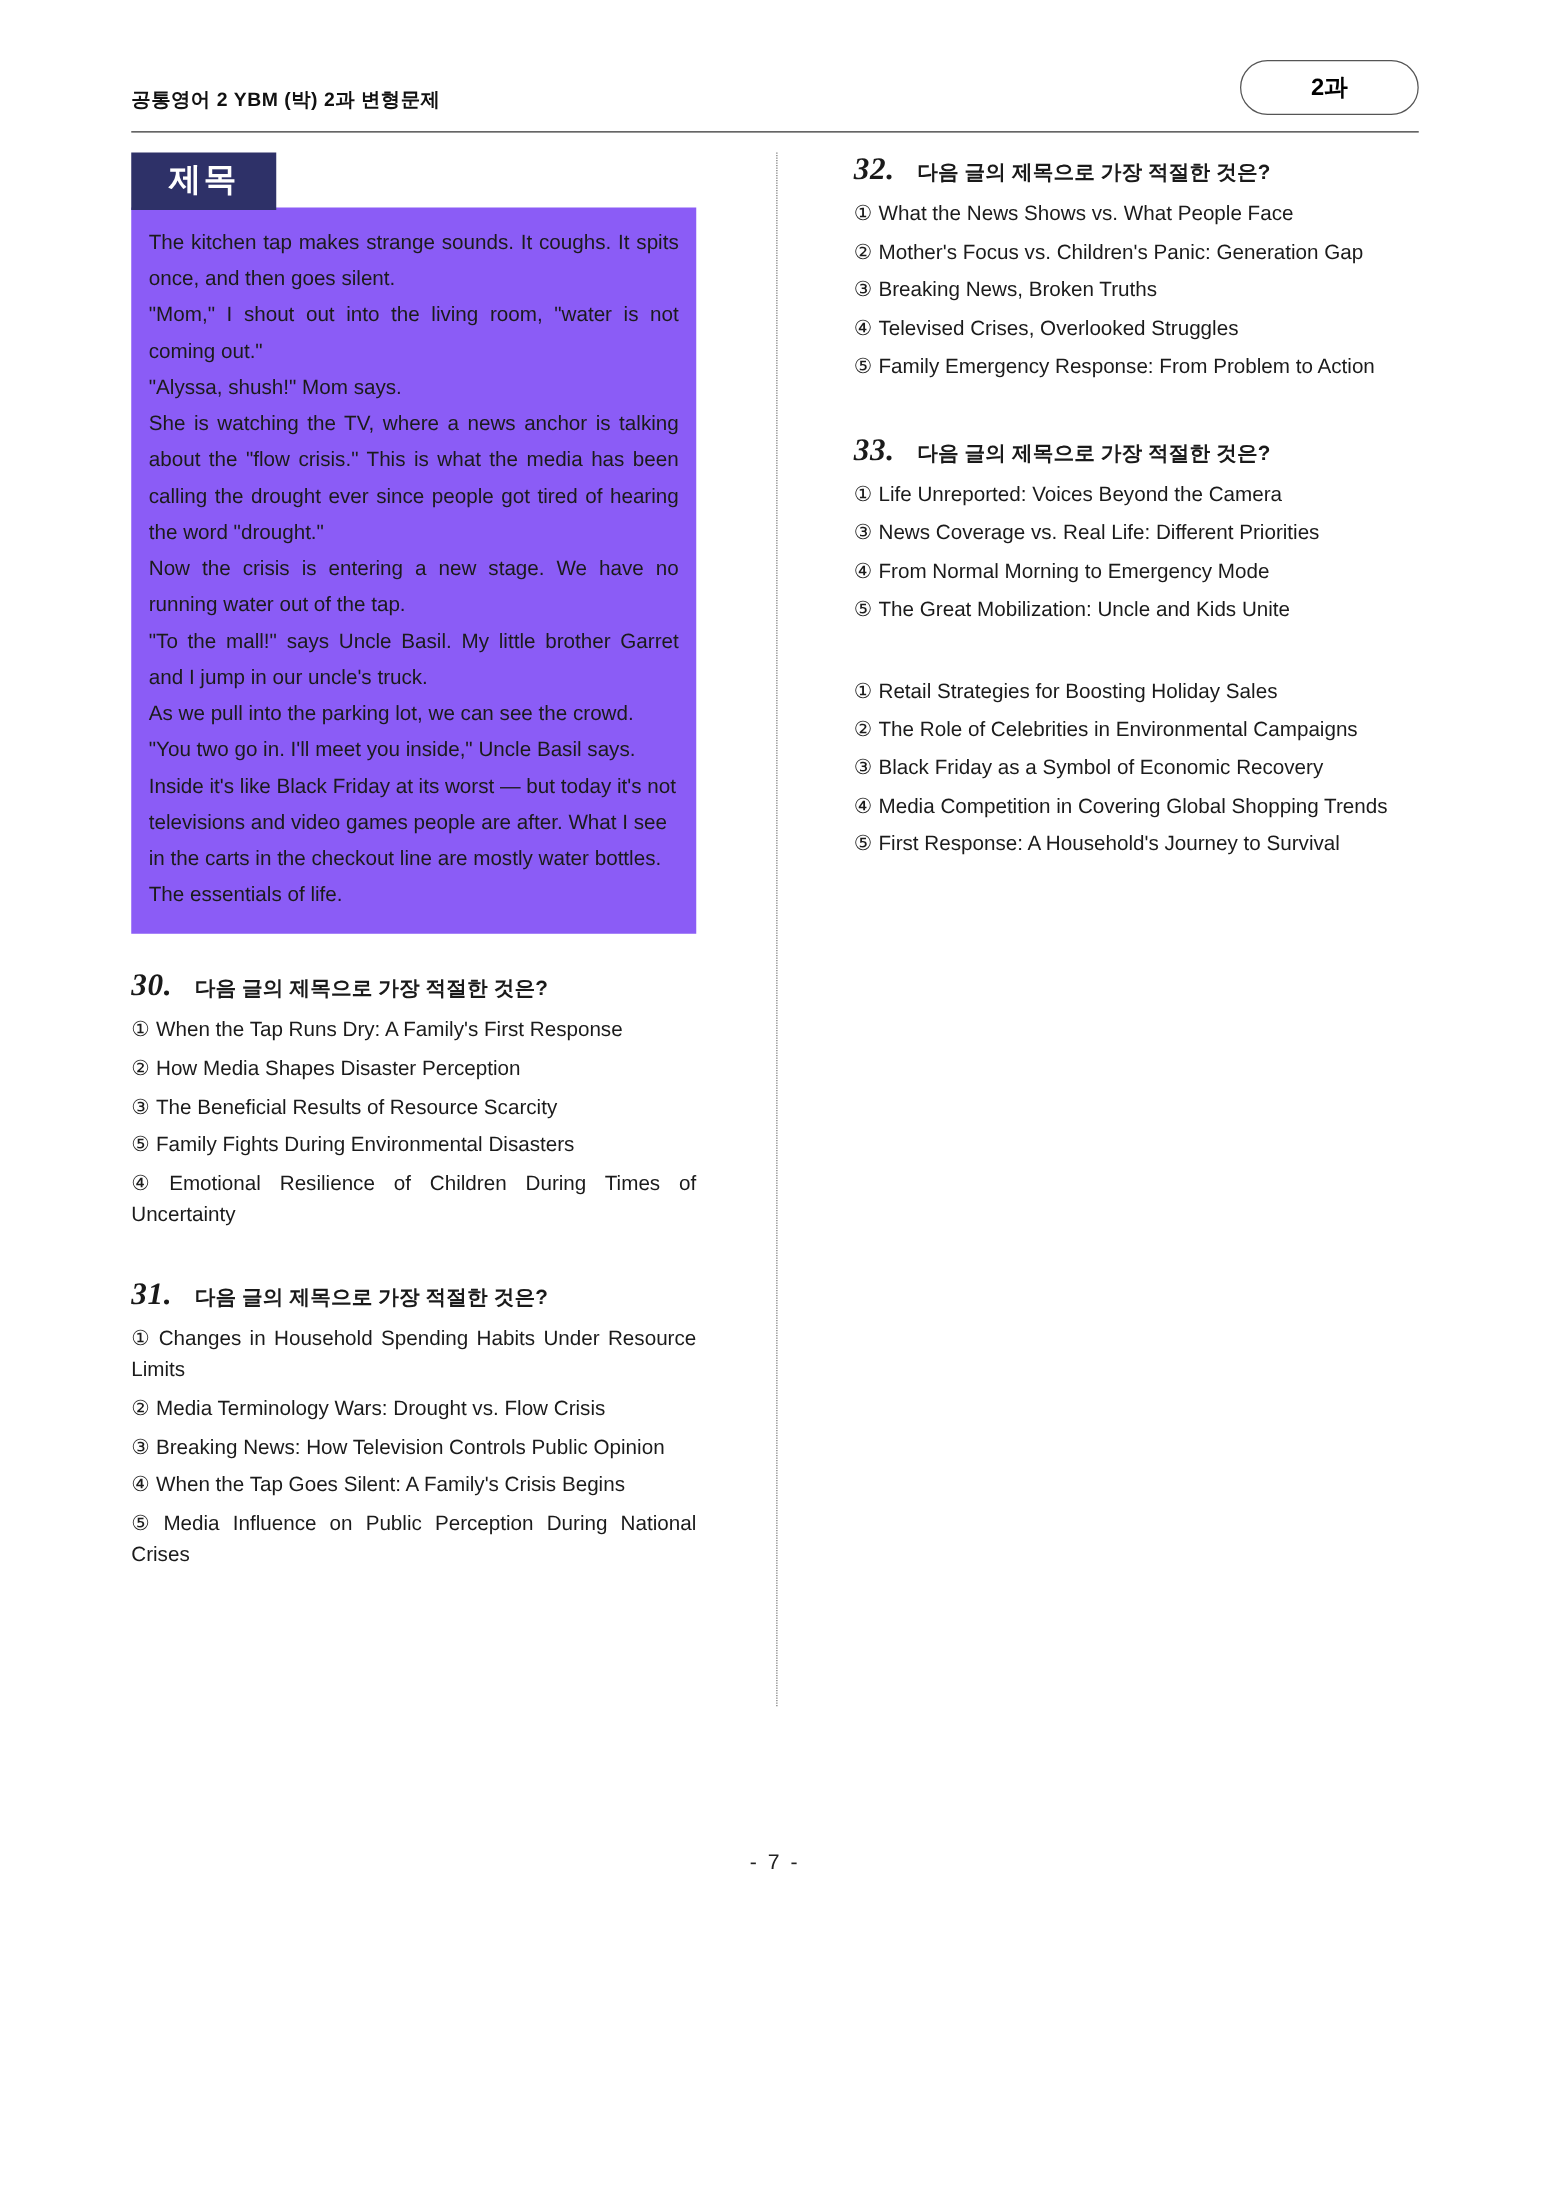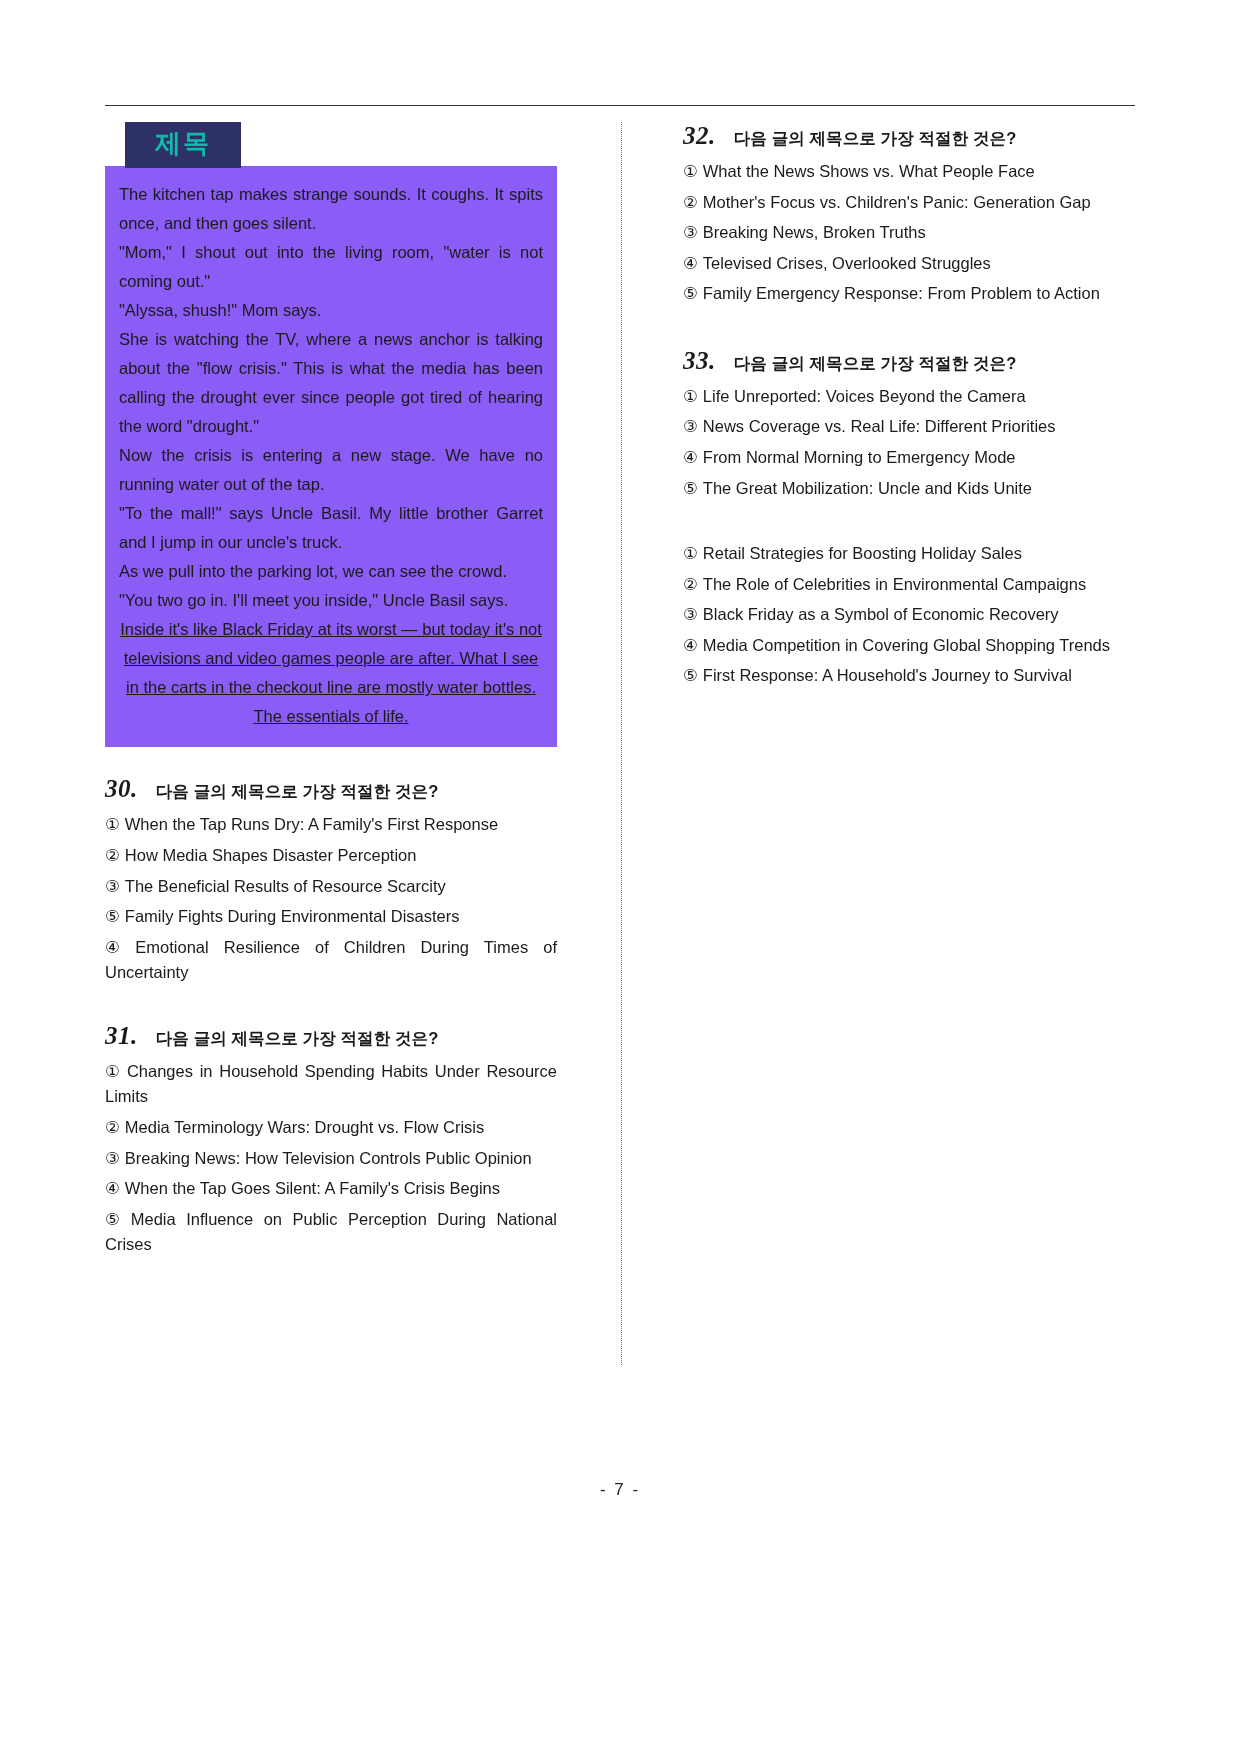--- a/index.html
+++ b/index.html
@@ -90,46 +90,46 @@
     top: 0;
     width: 0;
     height: 1243px;
     border-left: 1.4px dotted #777;
   }
 
   
   .title-box {
     display: inline-block;
     background: #2e3168;
-    color: #14b8a6;
+    color: #ffffff;
     font-size: 26px;
     font-weight: bold;
     letter-spacing: 2px;
     padding: 7px 30px 9px 30px;
-    margin-left: 20px;
+    margin-left: 0;
     line-height: 1.15;
     position: relative;
     z-index: 2;
   }
   .passage {
     background: #8b5cf6;
     padding: 14px 14px 16px 14px;
     margin-top: -2px;
     font-size: 16.5px;
     line-height: 1.76;
     text-align: justify;
     text-justify: inter-word;
     color: #1b1b1b;
   }
   .passage p {
     margin: 0;
     text-align: justify;
     text-justify: inter-word;
   }
-  .passage p:last-child { text-align: center; text-decoration: underline; }
+  .passage p:last-child { text-align: left; }
 
   
   .question {
     margin-top: 26px;
   }
   .q-head {
     margin-bottom: 9px;
     white-space: nowrap;
   }
   .q-num {
@@ -177,20 +177,24 @@
     font-size: 17px;
     color: #222;
     letter-spacing: 2px;
   }
 </style>
 </head>
 <body>
 
 <div class="page">
 
+  <div class="header">
+    <div class="header-title">공통영어 2 YBM (박) 2과 변형문제</div>
+    <div class="lesson-badge">2과</div>
+  </div>
   <div class="header-rule"></div>
 
   <div class="columns">
 
     <div class="col-divider"></div>
 
     <div class="col col-left">
 
       <div class="title-box">제목</div>
 

